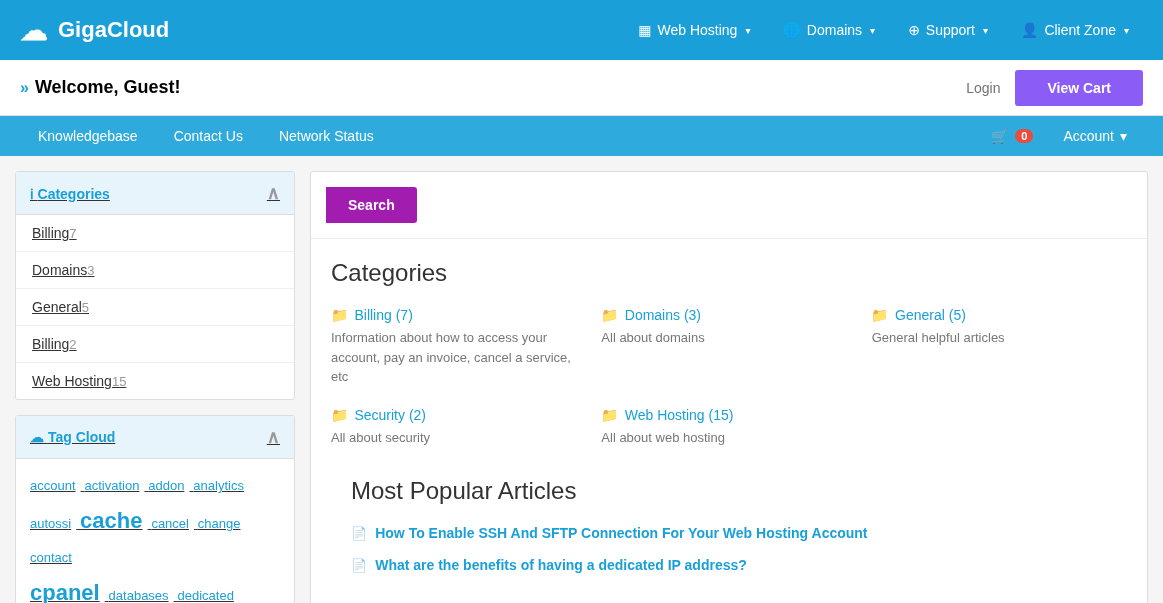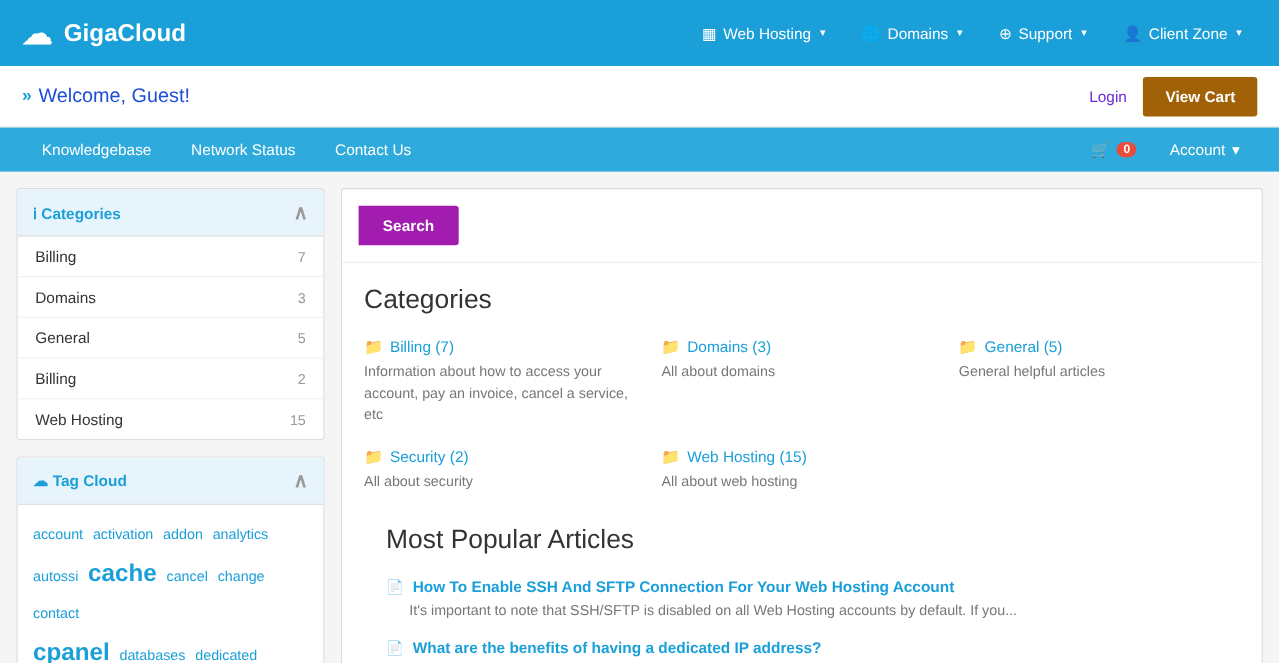--- a/index.html
+++ b/index.html
@@ -47,27 +47,27 @@
     
     .welcome-bar {
       background: white;
       padding: 0 20px;
       display: flex;
       align-items: center;
       height: 56px;
       border-bottom: 1px solid #e0e0e0;
     }
     .welcome-arrows { color: #1a9fd9; font-weight: bold; margin-right: 6px; font-size: 16px; }
-    .welcome-text { font-size: 18px; color: #1d4ed8; font-weight: 400; flex: 1; }
-    .login-link { color: #6d28d9; text-decoration: none; margin-right: 15px; font-size: 14px; }
+    .welcome-text { font-size: 18px; color: #000000; font-weight: 700; flex: 1; }
+    .login-link { color: #737373; text-decoration: none; margin-right: 15px; font-size: 14px; }
     .view-cart-btn {
-      background: #a16207;
+      background: #8b5cf6;
       color: white;
       border: none;
-      padding: 10px 20px;
+      padding: 10px 32px;
       font-size: 14px;
       font-weight: bold;
       cursor: pointer;
       border-radius: 3px;
     }
 
     
     .secondary-nav {
       background: #2eaadc;
       padding: 16px 20px;
@@ -132,43 +132,43 @@
       width: 280px;
       min-width: 280px;
       margin-right: 15px;
     }
     .sidebar-panel {
       background: white;
       border: 1px solid #ddd;
       border-radius: 3px;
       margin-bottom: 15px;
       overflow: hidden;
+      text-decoration: underline;
     }
     .sidebar-panel-header {
       background: #e8f4fb;
       padding: 10px 14px;
       display: flex;
       align-items: center;
       justify-content: space-between;
       border-bottom: 1px solid #ddd;
       color: #1a9fd9;
       font-weight: 600;
       font-size: 14px;
     }
     .collapse-icon { color: #999; font-size: 18px; }
     .sidebar-item {
       padding: 10px 16px;
       display: flex;
-      justify-content: space-between;
+      justify-content: flex-start;
       align-items: center;
       border-bottom: 1px solid #f0f0f0;
       cursor: pointer;
       color: #333;
       font-size: 14px;
-      gap: 15px;
     }
     .sidebar-item:last-child { border-bottom: none; }
     .sidebar-item-count {
       color: #999;
       font-size: 13px;
     }
 
     
     .tag-cloud-content {
       padding: 12px 14px;
@@ -314,22 +314,22 @@
 <div class="welcome-bar">
   <span class="welcome-arrows">»</span>
   <span class="welcome-text">Welcome, Guest!</span>
   <a class="login-link">Login</a>
   <button class="view-cart-btn">View Cart</button>
 </div>
 
 <nav class="secondary-nav">
   <div class="secondary-nav-links">
     <a class="secondary-nav-link">Knowledgebase</a>
+    <a class="secondary-nav-link">Contact Us</a>
     <a class="secondary-nav-link">Network Status</a>
-    <a class="secondary-nav-link">Contact Us</a>
   </div>
   <div class="secondary-nav-right">
     <div class="cart-badge">
       <span>🛒</span>
       <span class="badge">0</span>
     </div>
     <div class="account-btn">
       <span>Account</span>
       <span>▾</span>
     </div>
@@ -453,21 +453,20 @@
       </div>
 
       <div class="popular-section">
         <h2 class="section-title">Most Popular Articles</h2>
 
         <div class="article-item">
           <a class="article-link">
             <span class="article-icon">📄</span>
             <span>How To Enable SSH And SFTP Connection For Your Web Hosting Account</span>
           </a>
-          <p class="article-desc">It's important to note that SSH/SFTP is disabled on all Web Hosting accounts by default. If you...</p>
         </div>
 
         <div class="article-item">
           <a class="article-link">
             <span class="article-icon">📄</span>
             <span>What are the benefits of having a dedicated IP address?</span>
           </a>
 
         </div>
       </div>

